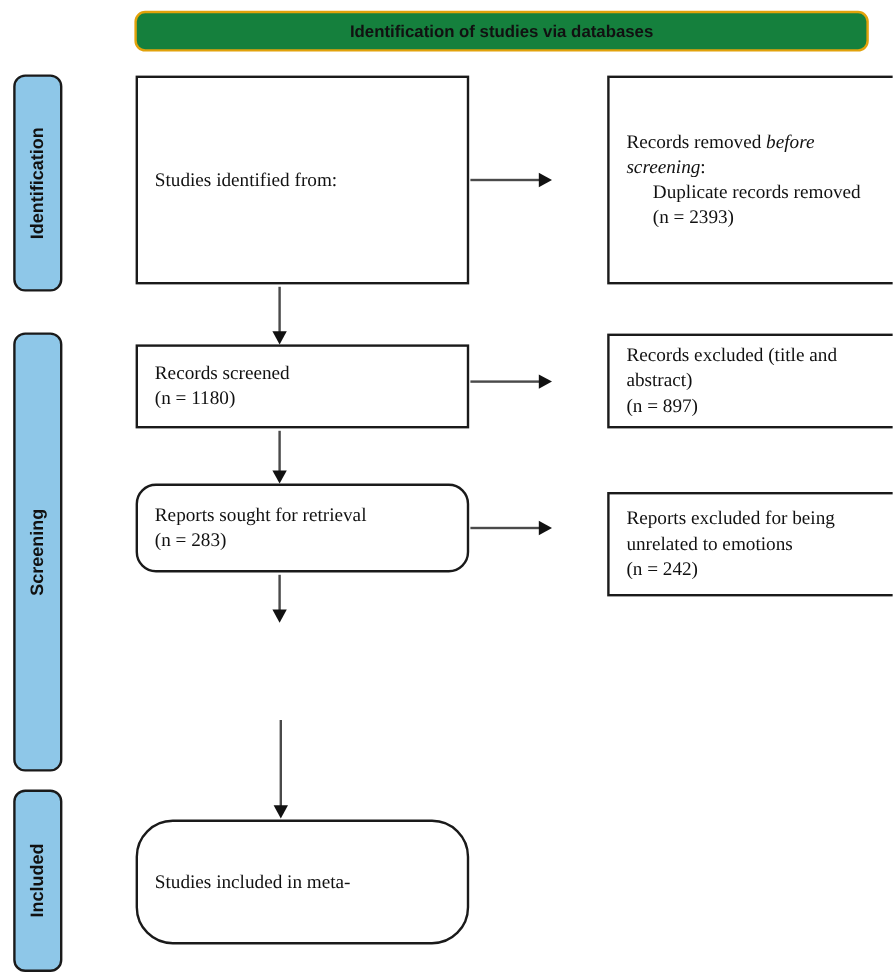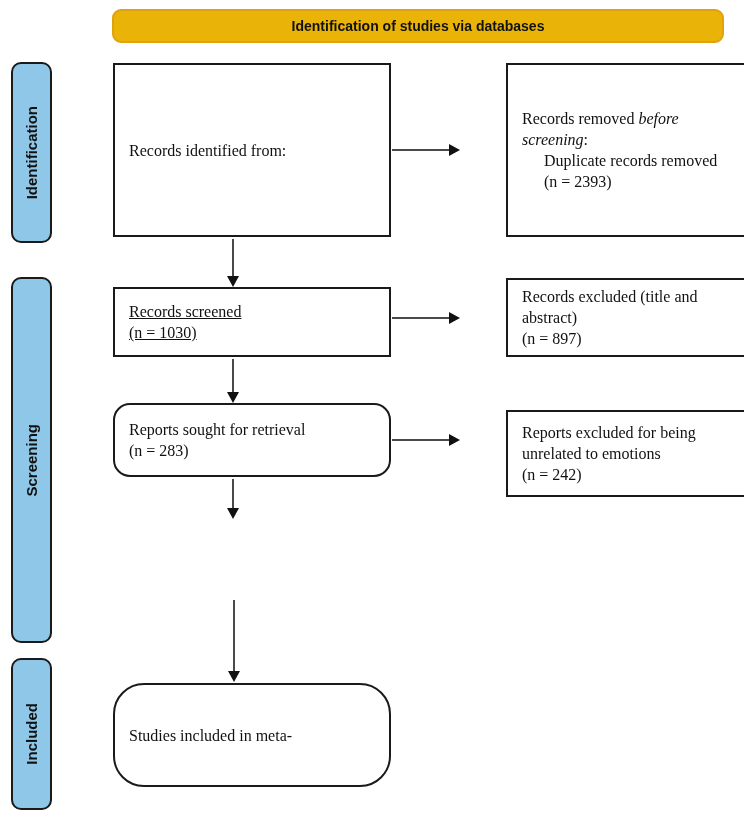--- a/index.html
+++ b/index.html
@@ -43,21 +43,21 @@
     box-sizing:border-box;
     background:#ffffff;
     display:flex;flex-direction:column;justify-content:center;
     padding:6px 10px 6px 14px;
     font-size:16px;line-height:21px;
   }
   .col-left{left:113px;width:278px;}
   .col-right{left:462px;width:312px;margin-left:44px;}
   .n1{top:63px;height:174px;}
   .r1{top:63px;height:174px;}
-  .n2{top:287px;height:70px;text-decoration:underline;}
+  .n2{top:287px;height:70px;}
   .r2{top:278px;height:79px;}
   .n3{top:403px;height:74px;border-radius:17px;}
   .r3{top:410px;height:87px;}
   .n4{top:520px;height:78px;}
   .n5{top:683px;height:104px;border-radius:31px;}
   .line{display:block;}
   .indent{padding-left:22px;}
   .it{font-style:italic;}
   .vline{position:absolute;width:2px;background:#4a4a4a;}
   .hline{position:absolute;height:2px;background:#4a4a4a;}
@@ -72,47 +72,47 @@
     border-top:6px solid transparent;
     border-bottom:6px solid transparent;
     border-left:11px solid #111111;
   }
 </style>
 </head>
 <body>
 
 <div class="canvas">
 
-  <div class="banner" style="background: #eab308; border-color: rgb(226, 162, 11);">
+  <div class="banner" style="background: #15803d; border-color: rgb(226, 162, 11);">
     <span>Identification of studies via databases</span>
   </div>
 
   <div class="stage stage-identification" style="background: rgb(142, 199, 232);">
     <span>Identification</span>
   </div>
   <div class="stage stage-screening" style="background: rgb(142, 199, 232);">
     <span>Screening</span>
   </div>
   <div class="stage stage-included" style="background: rgb(142, 199, 232);">
     <span>Included</span>
   </div>
 
   <div class="node col-left n1">
-    <span class="line">Records identified from:</span>
+    <span class="line">Studies identified from:</span>
   </div>
   <div class="node col-right r1">
     <span class="line"><span>Records removed </span><span class="it">before</span></span>
     <span class="line"><span class="it">screening</span><span>:</span></span>
     <span class="line indent">Duplicate records removed</span>
     <span class="line indent">(n = 2393)</span>
   </div>
 
   <div class="node col-left n2">
     <span class="line">Records screened</span>
-    <span class="line">(n = 1030)</span>
+    <span class="line">(n = 1180)</span>
   </div>
   <div class="node col-right r2">
     <span class="line">Records excluded (title and</span>
     <span class="line">abstract)</span>
     <span class="line">(n = 897)</span>
   </div>
 
   <div class="node col-left n3">
     <span class="line">Reports sought for retrieval</span>
     <span class="line">(n = 283)</span>

